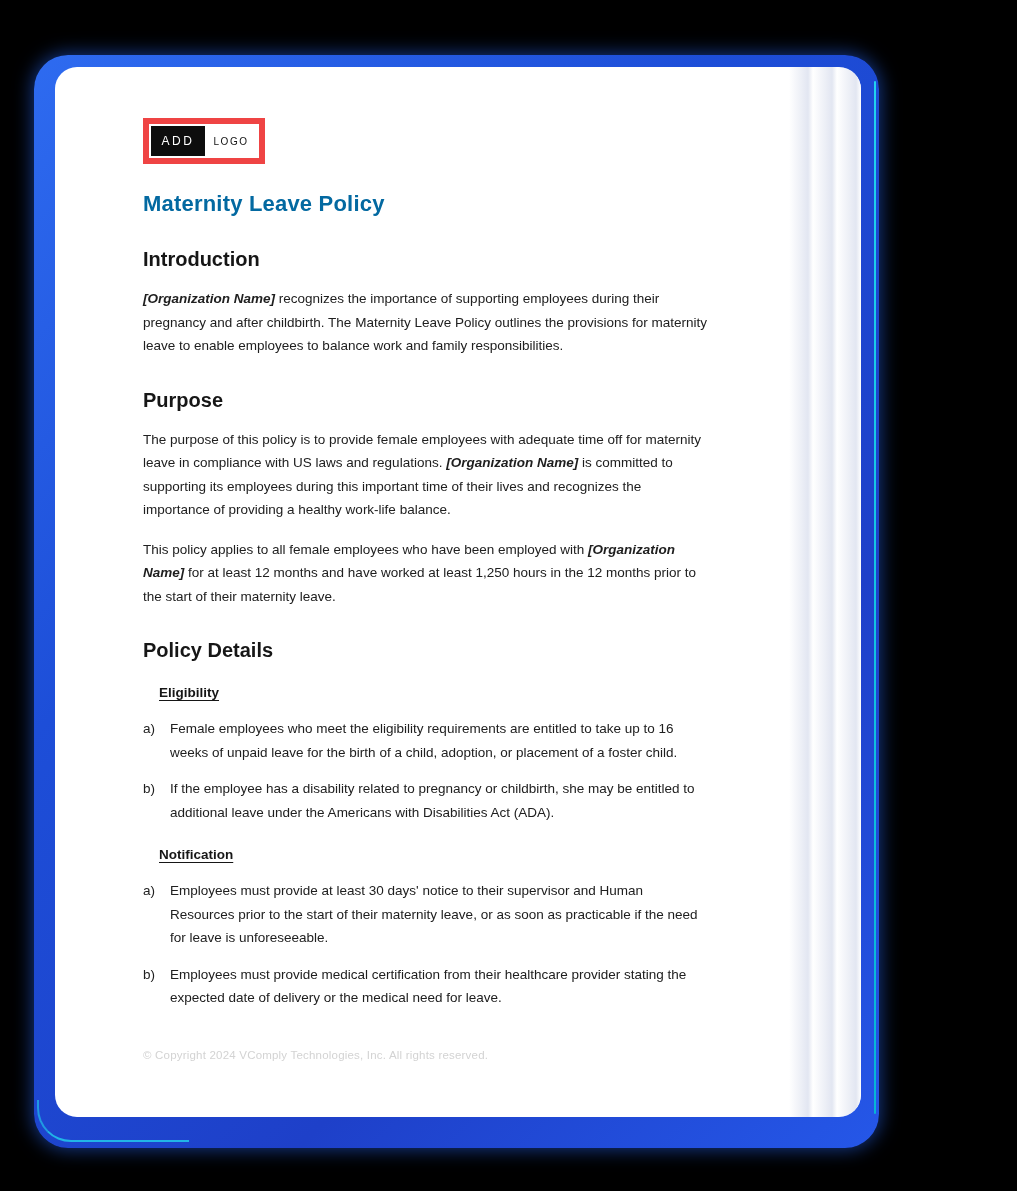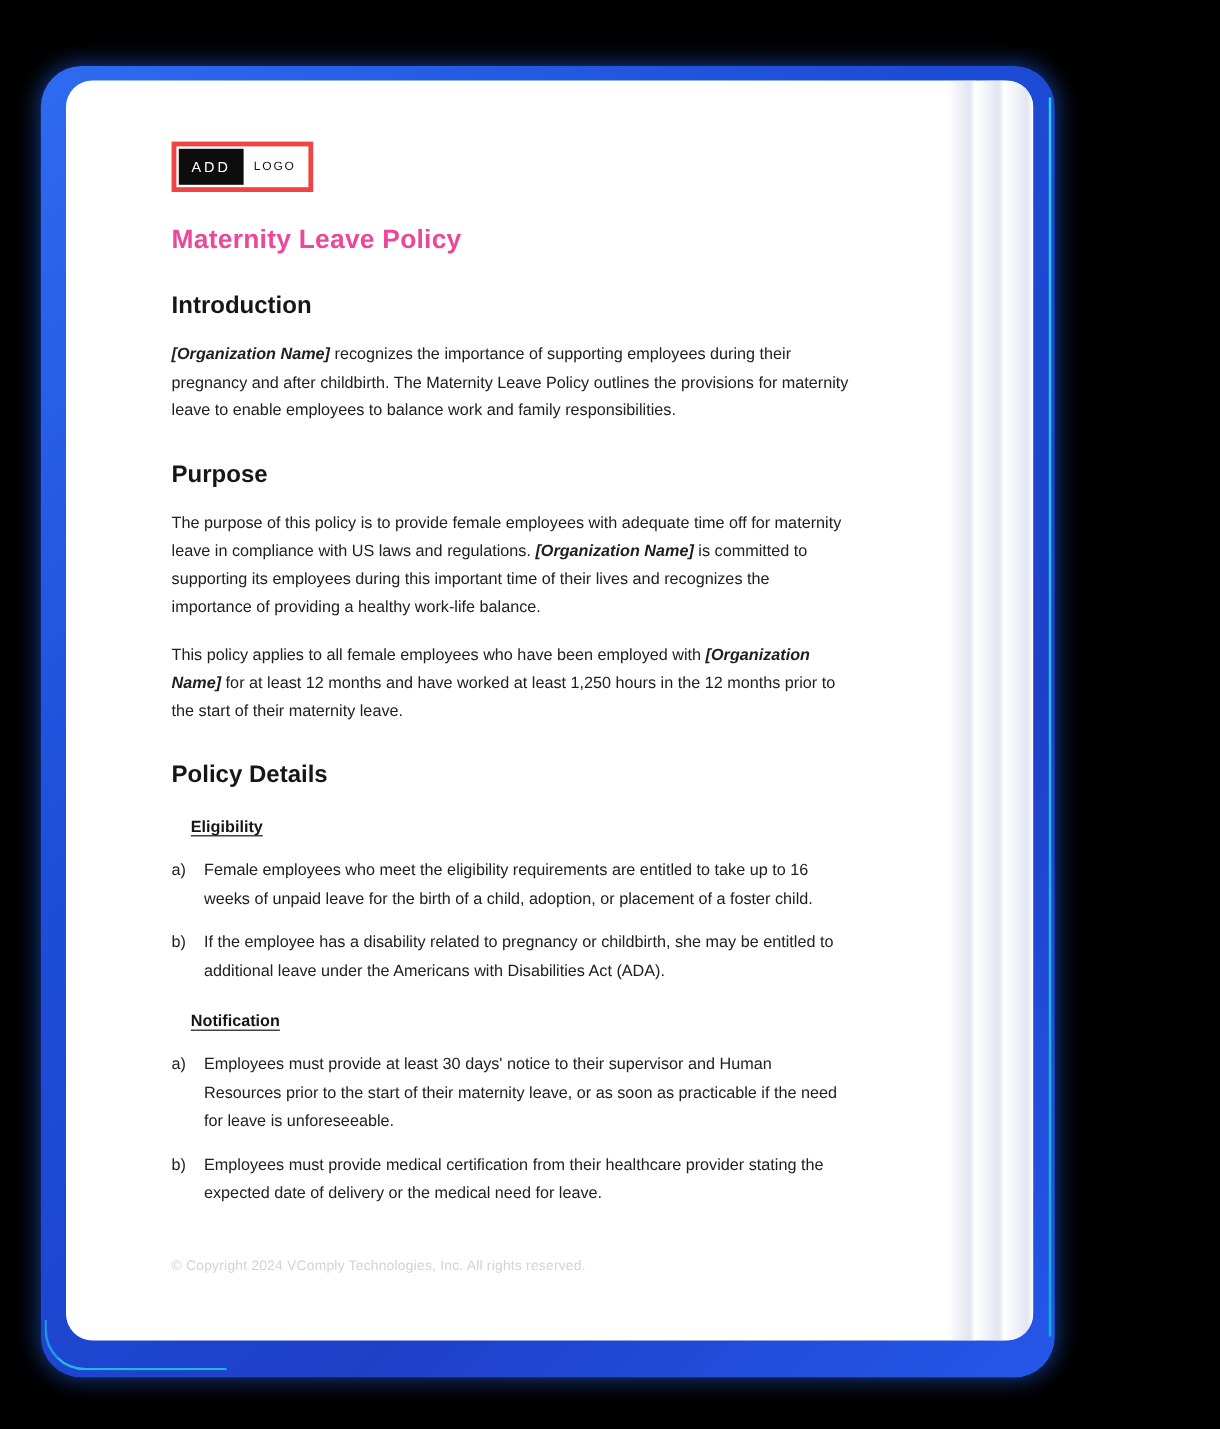--- a/index.html
+++ b/index.html
@@ -85,21 +85,21 @@
     padding: 51px 0 0 88px;
     box-sizing: border-box;
     width: 655px;
     color: #1f1f1f;
   }
 
   
   .logo-box {
     display: inline-flex;
     align-items: stretch;
-    border: 4px solid #ef4444;
+    border: 6px solid #ef4444;
     background: #ffffff;
     padding: 2px;
     height: 30px;
     box-sizing: content-box;
     cursor: pointer;
   }
   .logo-add {
     background: #0d0d0d;
     color: #ffffff;
     font-size: 12px;
@@ -116,21 +116,21 @@
     letter-spacing: 1.5px;
     display: flex;
     align-items: center;
     justify-content: center;
     width: 52px;
   }
 
   .title {
     font-size: 22px;
     font-weight: 700;
-    color: #ec4899;
+    color: #0369a1;
     margin: 27px 0 0 0;
     letter-spacing: 0.2px;
   }
 
   h2.section-heading {
     font-size: 20px;
     font-weight: 700;
     color: #161616;
     margin: 31px 0 0 0;
   }

